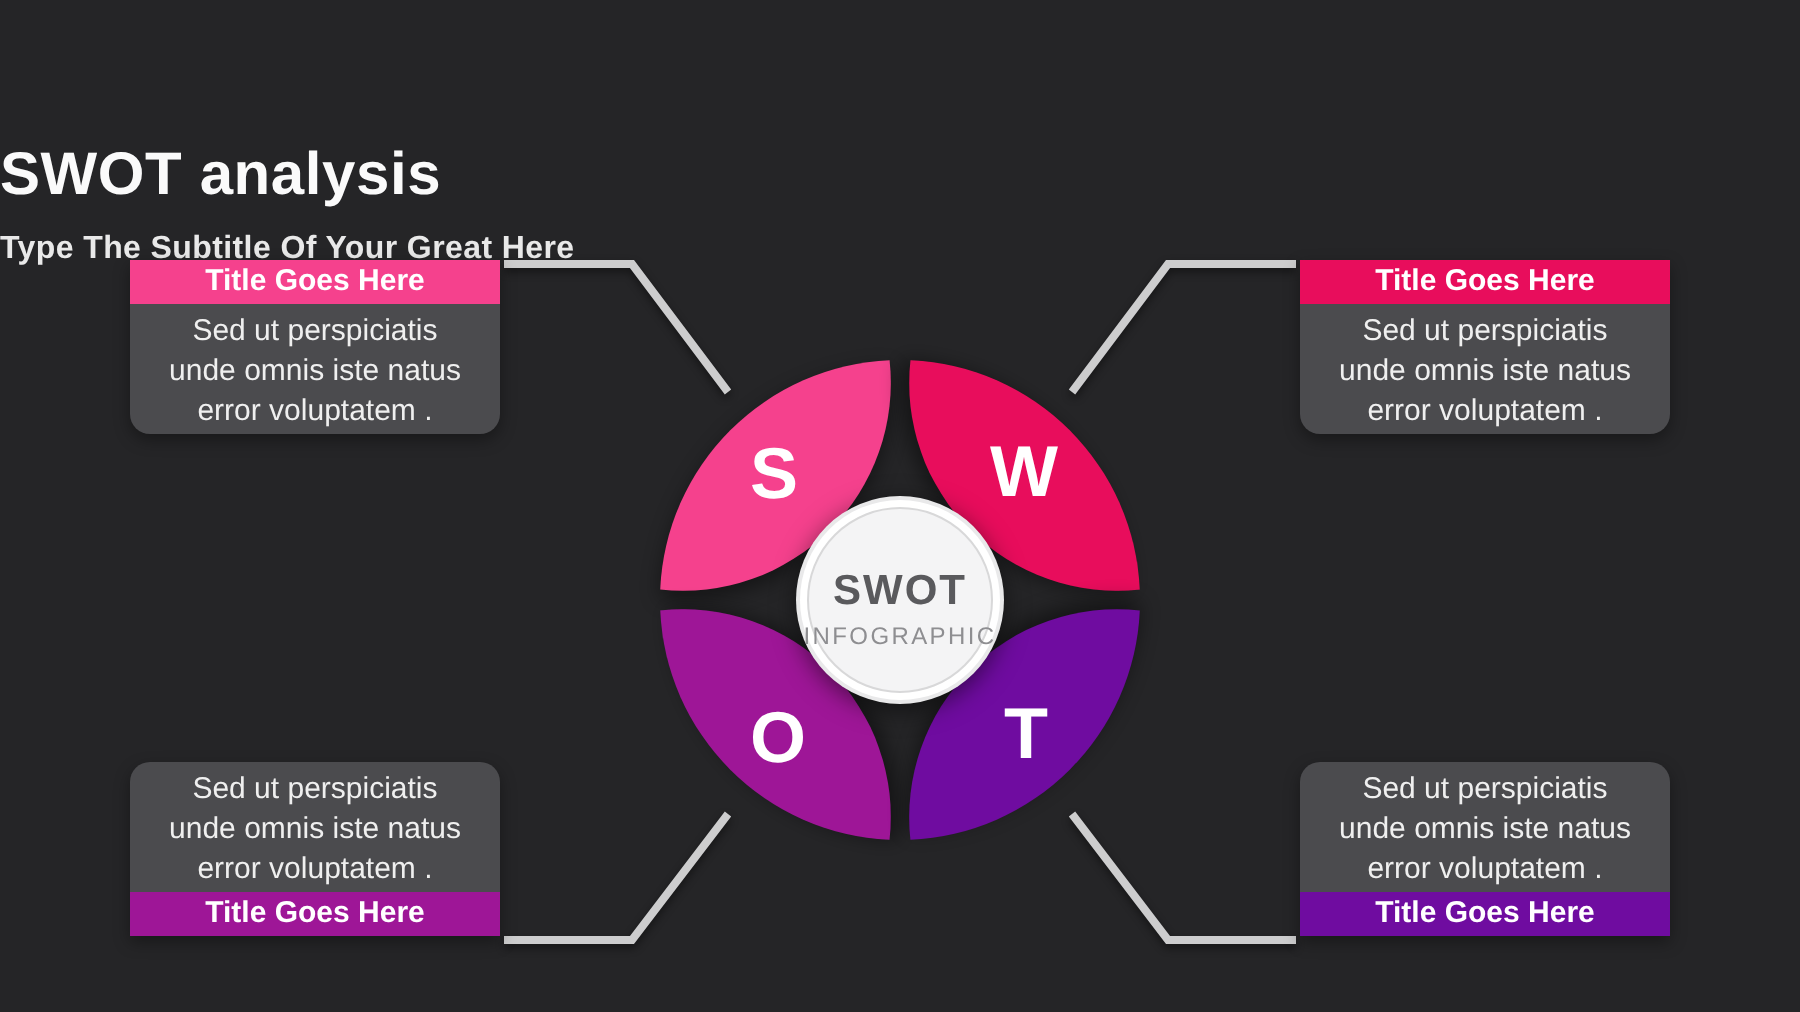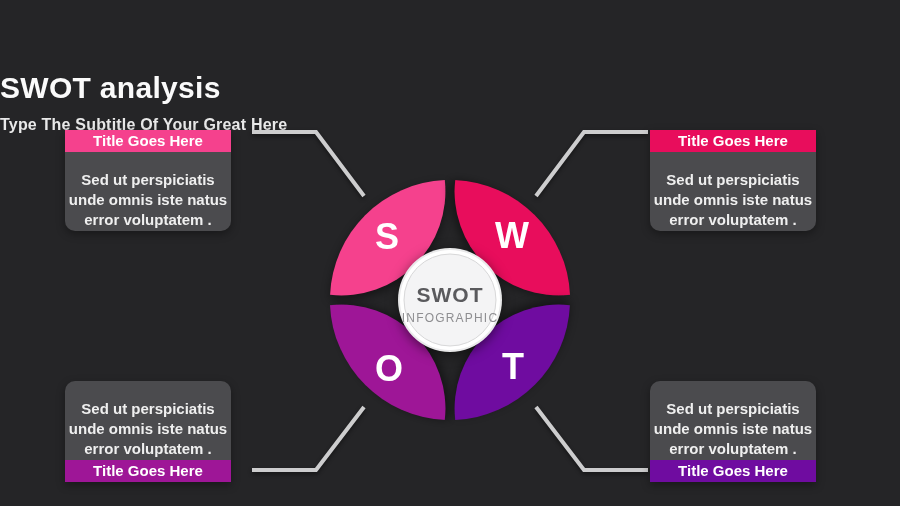--- a/index.html
+++ b/index.html
@@ -9,26 +9,26 @@
     font-family:"Liberation Sans", sans-serif;
   }
   
   .hdr{position:absolute;top:0;left:0;width:900px;text-align:left;margin-top:40px;}
   .hdr h1{margin:31px 0 0;font-size:30px;font-weight:600;color:#fafafa;letter-spacing:.3px;}
   .hdr p{margin:11px 0 0;font-size:16px;font-weight:700;color:#e9e9e9;letter-spacing:.2px;}
   
   .connectors{position:absolute;left:0;top:0;}
   .connectors polyline{fill:none;stroke-width:4;filter:drop-shadow(0 2px 2px rgba(0,0,0,.45));}
   
-  .card{position:absolute;width:166px;filter:drop-shadow(0 3px 4px rgba(0,0,0,.35));}
+  .card{position:absolute;width:185px;filter:drop-shadow(0 3px 4px rgba(0,0,0,.35));}
   .tl{left:65px;top:130px;}  .tr{left:650px;top:130px;}
   .bl{left:65px;top:381px;}  .br{left:650px;top:381px;}
   .card-bar{height:22px;line-height:22px;text-align:center;font-size:15px;font-weight:700;color:#ffffff;}
   .card-body{height:68px;background:#4b4b4e;color:#efefef;font-size:15px;line-height:20px;
-             text-align:center;padding-top:18px;box-sizing:content-box;font-weight:bold;}
+             text-align:center;padding-top:4px;box-sizing:content-box;}
   .card-body .line{display:block;}
   .tl .card-body,.tr .card-body{border-radius:0 0 10px 10px;height:61px;}
   .bl .card-body,.br .card-body{border-radius:10px 10px 0 0;height:61px;}
   
   .diagram{position:absolute;left:300px;top:150px;}
   .petal{filter:drop-shadow(0 4px 5px rgba(0,0,0,.45));}
   .petal-letter{font-size:36px;font-weight:700;fill:#ffffff;}
   .center-group{filter:drop-shadow(0 3px 6px rgba(0,0,0,.5));}
   .swot-label{font-size:21px;font-weight:700;fill:#5a5a5d;letter-spacing:1px;}
   .info-label{font-size:12px;fill:#8e8e91;letter-spacing:1.2px;}

